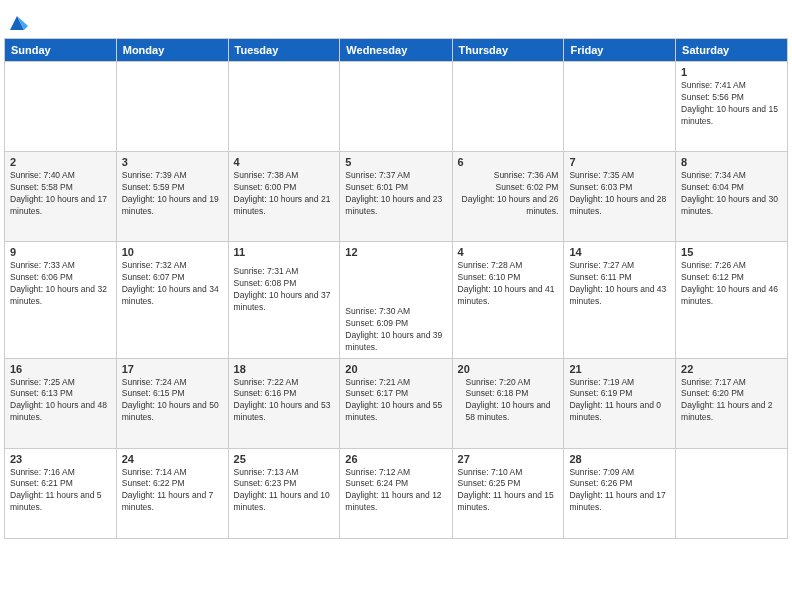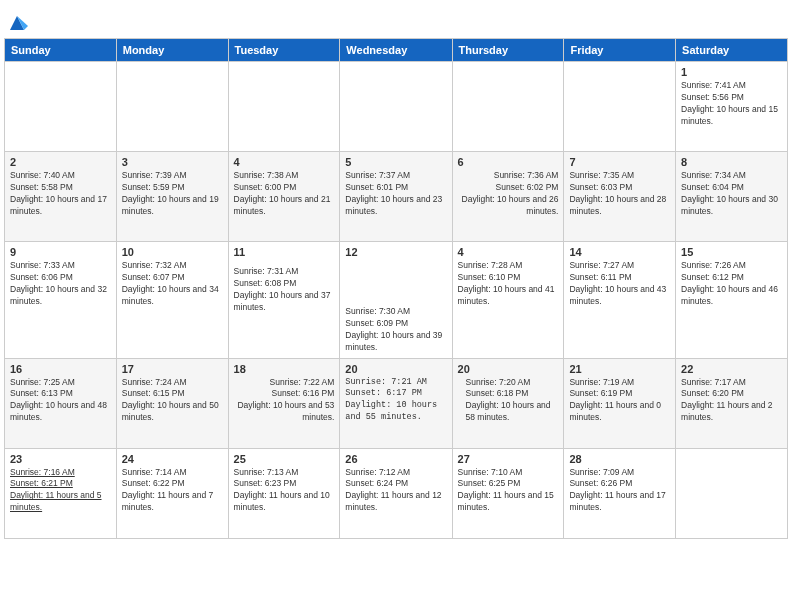--- a/index.html
+++ b/index.html
@@ -224,27 +224,27 @@
 Daylight: 10 hours and 48 minutes.</div>
           </td>
           <td>
             <div class="day-num">17</div>
             <div class="day-info" style="white-space: pre-line;">Sunrise: 7:24 AM
 Sunset: 6:15 PM
 Daylight: 10 hours and 50 minutes.</div>
           </td>
           <td>
             <div class="day-num">18</div>
-            <div class="day-info" style="white-space: pre-line; text-align: right;">Sunrise: 7:22 AM
+            <div class="day-info" style="white-space: pre-line;">Sunrise: 7:22 AM
 Sunset: 6:16 PM
 Daylight: 10 hours and 53 minutes.</div>
           </td>
           <td>
             <div class="day-num">20</div>
-            <div class="day-info" style="white-space: pre-line; font-family: Liberation Mono, monospace;">Sunrise: 7:21 AM
+            <div class="day-info" style="white-space: pre-line;">Sunrise: 7:21 AM
 Sunset: 6:17 PM
 Daylight: 10 hours and 55 minutes.</div>
           </td>
           <td>
             <div class="day-num">20</div>
             <div class="day-info" style="white-space: pre-line; margin-left: 8px;">Sunrise: 7:20 AM
 Sunset: 6:18 PM
 Daylight: 10 hours and 58 minutes.</div>
           </td>
           <td>
@@ -256,21 +256,21 @@
           <td>
             <div class="day-num">22</div>
             <div class="day-info" style="white-space: pre-line;">Sunrise: 7:17 AM
 Sunset: 6:20 PM
 Daylight: 11 hours and 2 minutes.</div>
           </td>
         </tr>
         <tr>
           <td>
             <div class="day-num">23</div>
-            <div class="day-info" style="white-space: pre-line; text-decoration: underline;">Sunrise: 7:16 AM
+            <div class="day-info" style="white-space: pre-line;">Sunrise: 7:16 AM
 Sunset: 6:21 PM
 Daylight: 11 hours and 5 minutes.</div>
           </td>
           <td>
             <div class="day-num">24</div>
             <div class="day-info" style="white-space: pre-line;">Sunrise: 7:14 AM
 Sunset: 6:22 PM
 Daylight: 11 hours and 7 minutes.</div>
           </td>
           <td>

